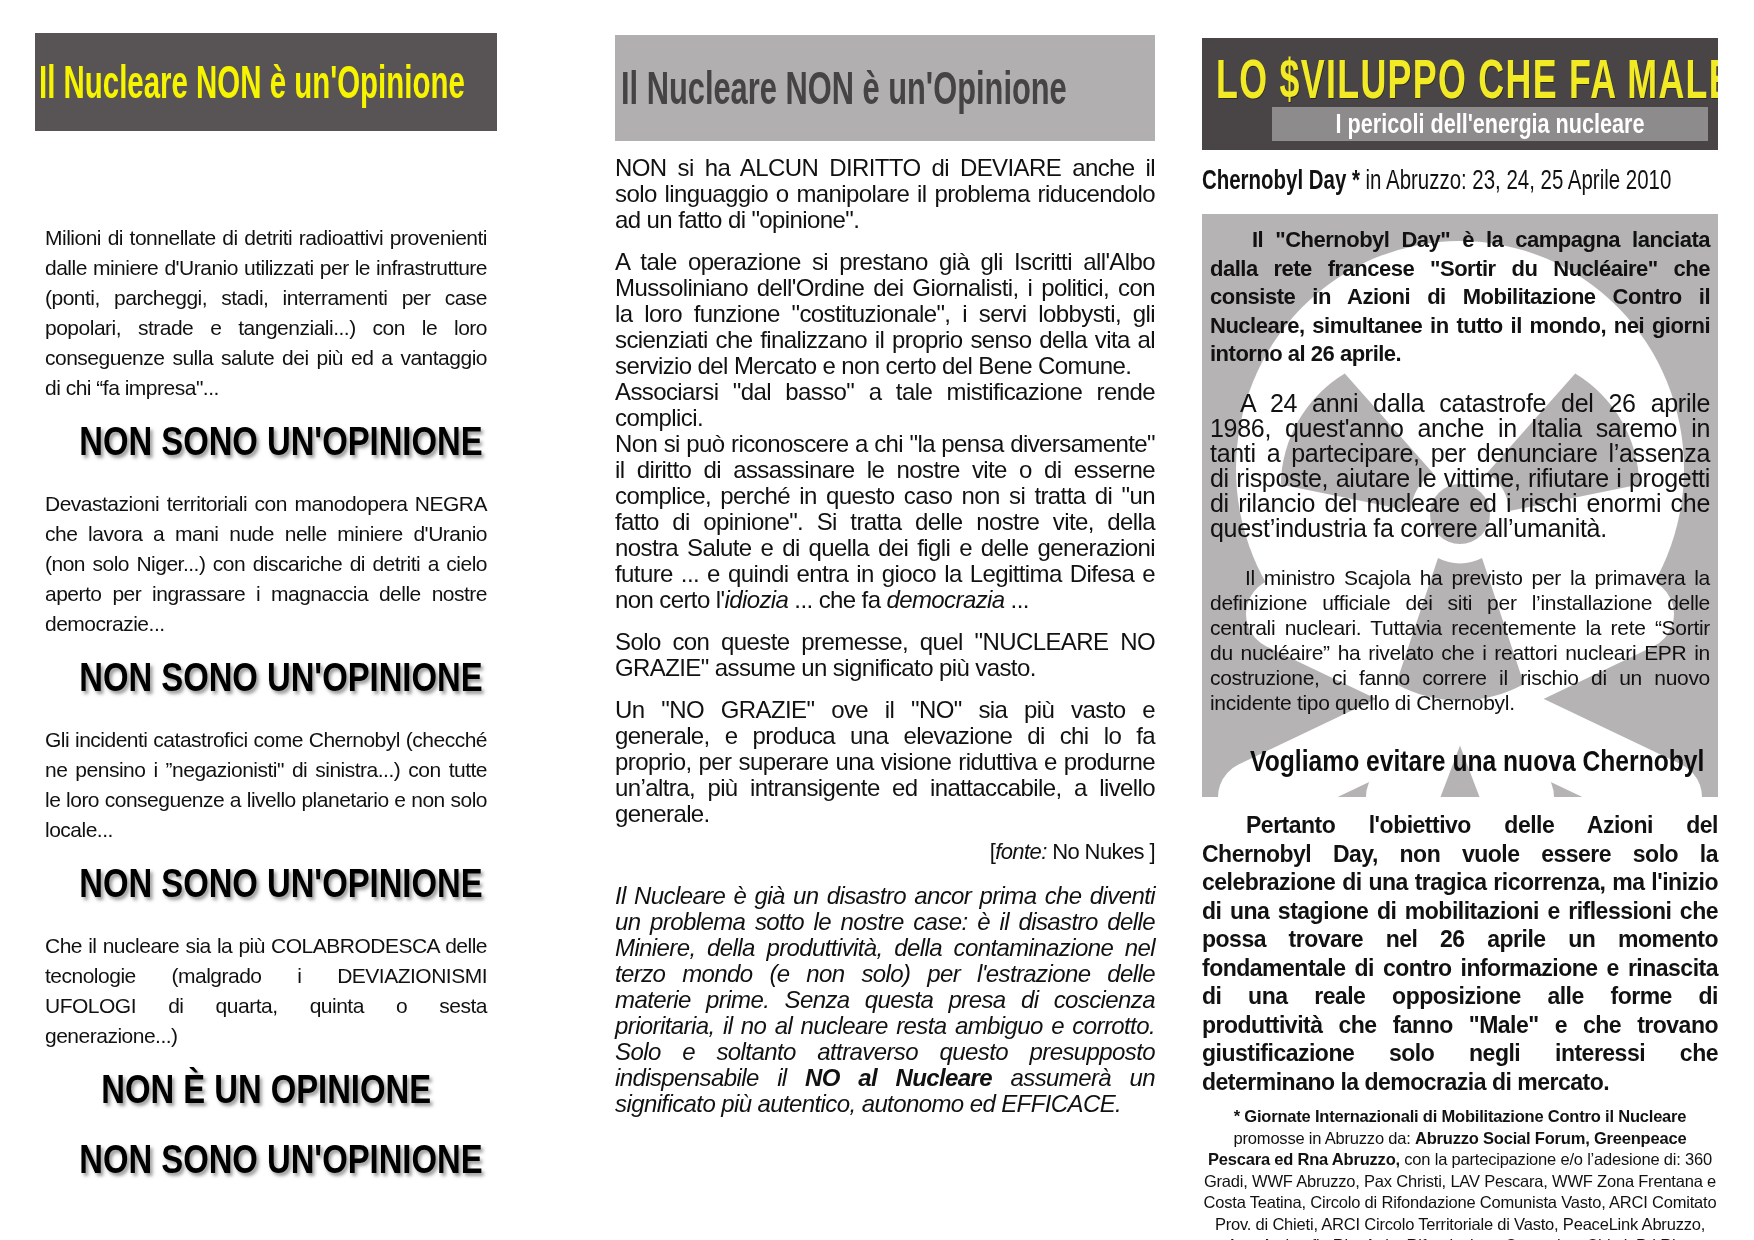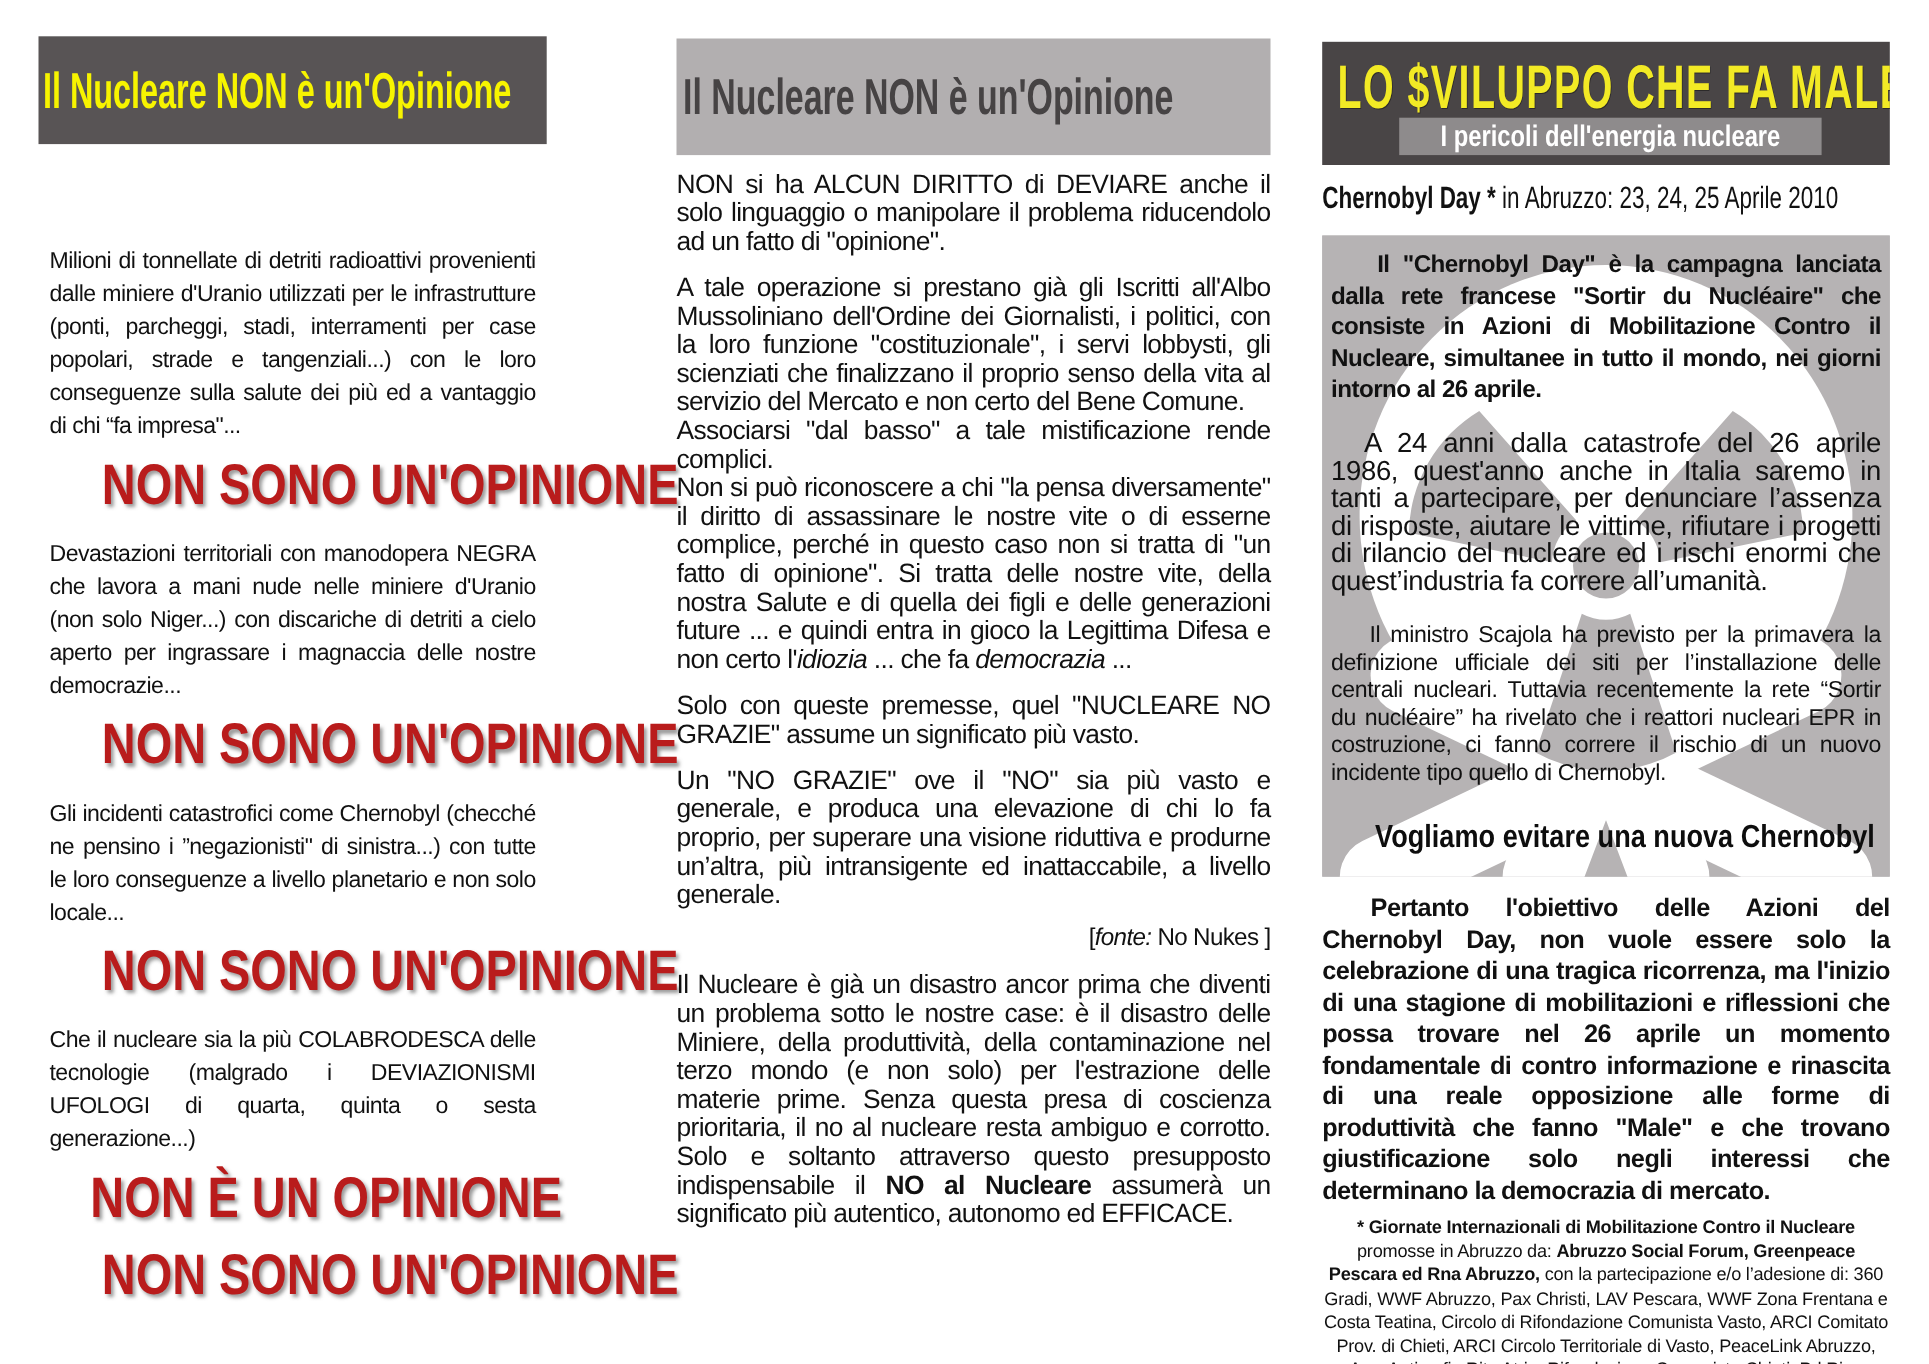--- a/index.html
+++ b/index.html
@@ -9,40 +9,40 @@
   #col1{left:35px;width:462px;}
   #col2{left:615px;width:540px;}
   #col3{left:1202px;width:516px;}
 
   
   .hdr1{margin-top:33px;height:98px;background:#585455;display:flex;align-items:center;padding:0 4px;overflow:hidden;}
   .hdr1 .t{color:#f7f400;font-weight:bold;font-size:46px;white-space:nowrap;
            display:inline-block;transform:scaleX(.64);transform-origin:left center;}
   #col1 p.body{font-size:21px;line-height:30px;letter-spacing:-0.5px;text-align:justify;margin:10px;}
   #col1 p.first{margin-top:92px;}
-  .shout{text-align:center;font-weight:bold;color:#b91c1c;font-size:52px;line-height:44px;
+  .shout{text-align:center;font-weight:bold;color:#000000;font-size:40px;line-height:44px;
          margin:16px 0 26px 0;text-shadow:3px 3px 4px rgba(70,70,70,.55);}
   .shout .t{display:inline-block;transform:scaleX(.82);transform-origin:center;white-space:nowrap;}
 
   
   .hdr2{margin-top:35px;height:106px;background:#b2afb0;display:flex;align-items:center;padding:0 6px;overflow:hidden;}
   .hdr2 .t{color:#464344;font-weight:bold;font-size:46px;white-space:nowrap;
            display:inline-block;transform:scaleX(.67);transform-origin:left center;}
   #col2 p{font-size:24px;line-height:26px;letter-spacing:-0.6px;text-align:justify;margin:0;}
   #col2 p.gap{margin-top:16px;}
   #col2 p.p1m{margin-top:14px;}
   #col2 p.fonte{font-size:22px;margin-top:12px;text-align:right;}
-  #col2 p.last{margin-top:18px;}
+  #col2 p.last{margin-top:18px;font-style:italic;}
 
   
   .banner{margin-top:38px;height:112px;background:#494546;position:relative;overflow:hidden;}
   .banner .bt{position:absolute;top:8px;left:14px;color:#f2ea25;font-weight:bold;font-size:56px;
               white-space:nowrap;display:inline-block;transform:scaleX(.64);transform-origin:left top;
               letter-spacing:2px;text-shadow:1px 1px 0 #2c2a2a;}
-  .banner .sub{position:absolute;bottom:9px;left:70px;width:384px;height:34px;background:#8e8b8c;
+  .banner .sub{position:absolute;bottom:9px;left:70px;width:436px;height:34px;background:#8e8b8c;
                display:flex;align-items:center;justify-content:center;}
   .banner .sub .t{color:#ffffff;font-weight:bold;font-size:27px;white-space:nowrap;
                   display:inline-block;transform:scaleX(.8);}
   .dateline{margin-top:14px;font-size:28px;white-space:nowrap;transform:scaleX(.73);
             transform-origin:left center;}
   .dateline b{font-weight:bold;}
   .graybox{margin-top:18px;height:583px;background:#b6b3b4;position:relative;
            padding:12px 8px;box-sizing:border-box;}
   .graybox svg{position:absolute;left:0;top:0;width:100%;height:100%;}
   .graybox .txt{position:relative;z-index:1;}

